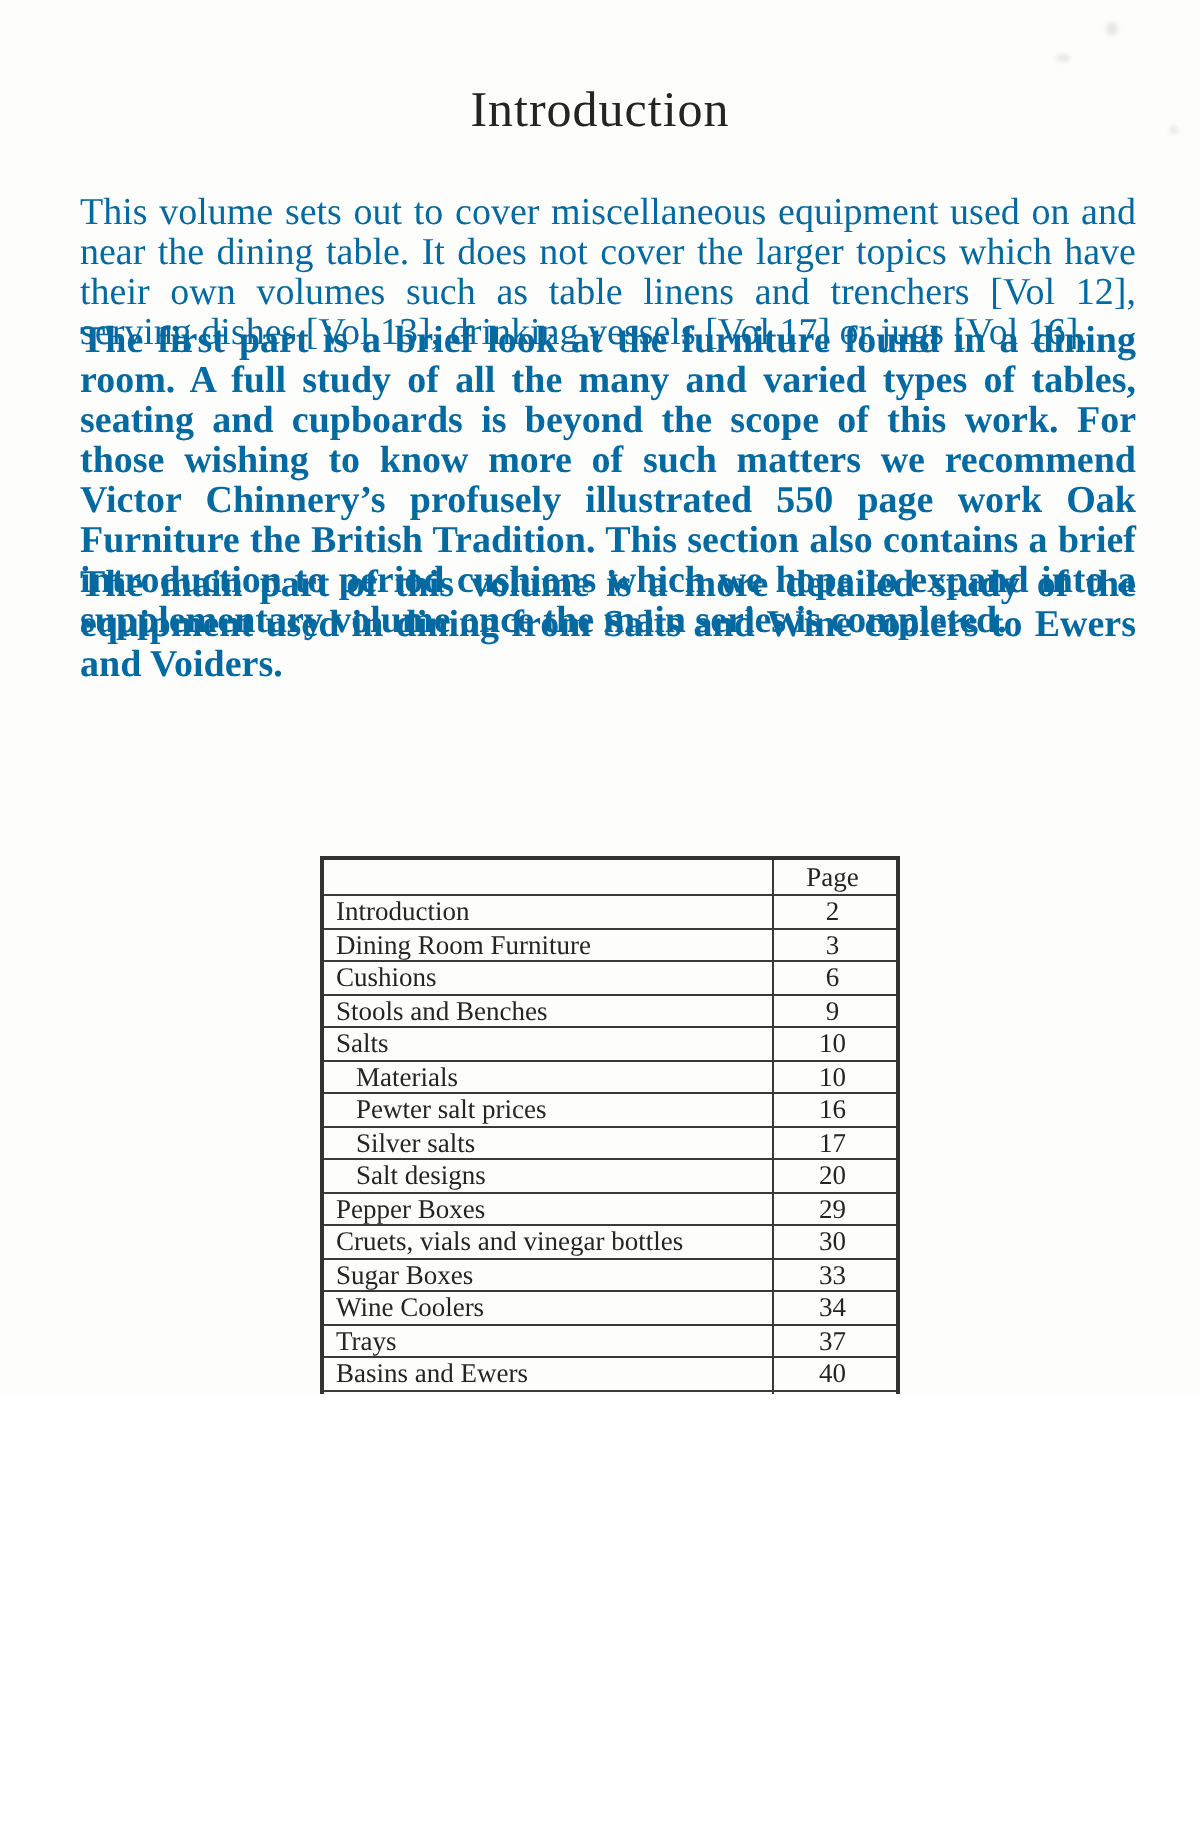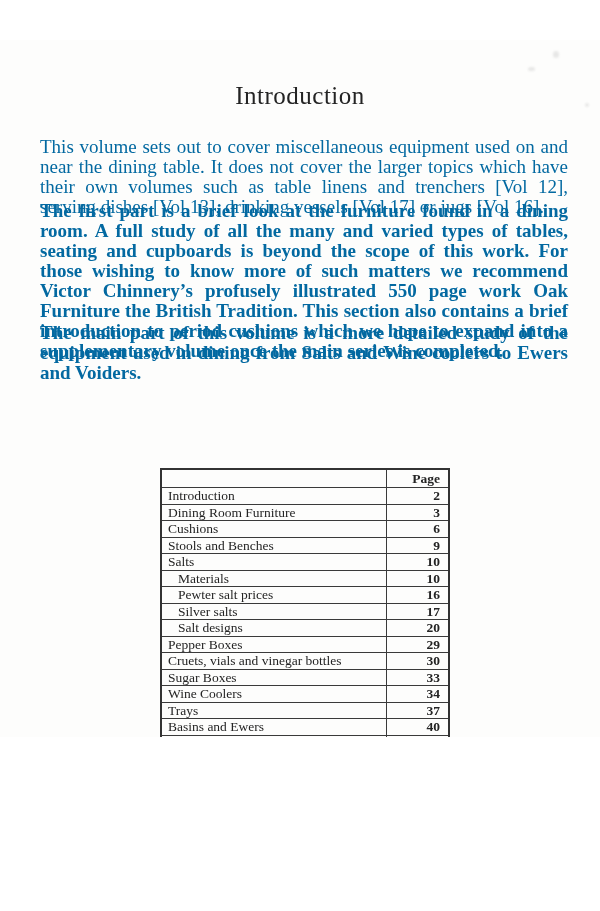--- a/index.html
+++ b/index.html
@@ -8,21 +8,20 @@
     background: #ffffff;
   }
   .page {
     position: relative;
     width: 600px;
     height: 697px;
     background: #fdfdfc;
     font-family: "Liberation Serif", "DejaVu Serif", serif;
     color: #1f1f1f;
     overflow: hidden;
-    margin-top: 40px;
   }
   .heading {
     position: absolute;
     left: 0;
     width: 600px;
     text-align: center;
     font-size: 25px;
     font-weight: normal;
     letter-spacing: 0.5px;
     margin: 0;
@@ -55,23 +54,22 @@
     border: 1.5px solid #3a3a3a;
     font-size: 13.5px;
     line-height: 13.5px;
     padding: 1px 6px;
     white-space: nowrap;
     overflow: hidden;
     color: #242424;
   }
   .toc-table { border: 2px solid #333333; }
   .toc-table td.pagenum {
-    text-align: right;
+    text-align: center;
     padding-right: 8px;
-    font-weight: bold;
   }
   .toc-table td.label.indent {
     padding-left: 16px;
   }
   .header-row td {
     height: 15px;
   }
   .folio {
     position: absolute;
     top: 862px;

